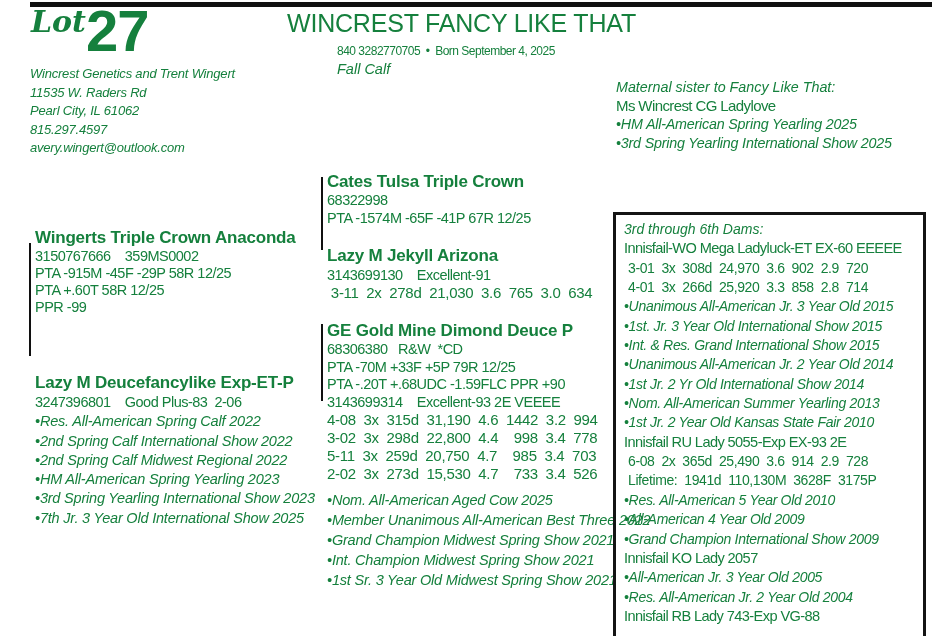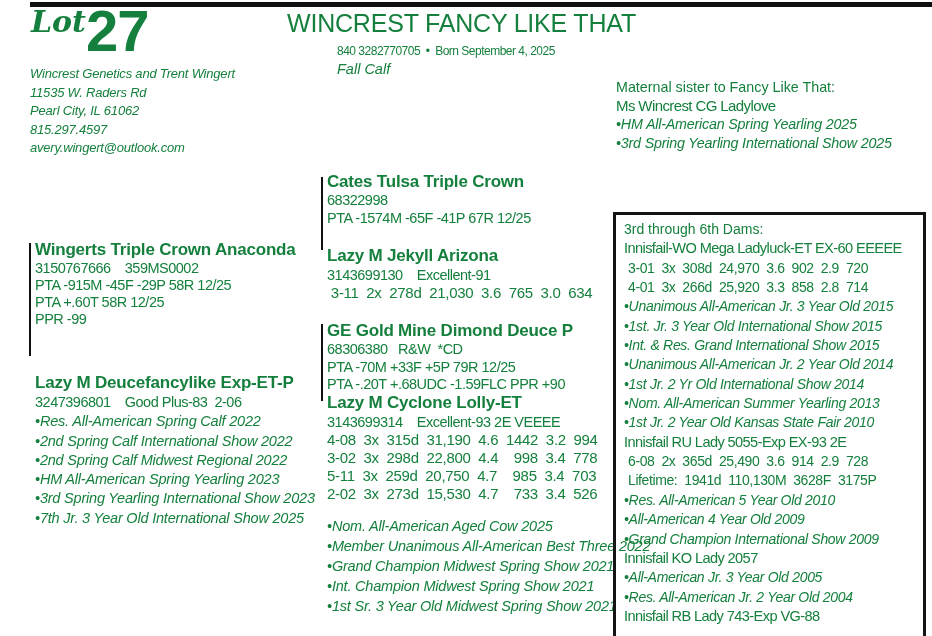--- a/index.html
+++ b/index.html
@@ -1,20 +1,20 @@
 <!DOCTYPE html>
 <html><head>
 <meta charset="utf-8">
 <style>
   html,body{margin:0;padding:0;background:#e8e8e8}
   .page{position:relative;width:932px;height:636px;background:#ffffff;
         font-family:"Liberation Sans",sans-serif;color:#15803d;overflow:hidden}
   .abs{position:absolute}
   .rule{background:#101010}
-  .i{}
+  .i{font-style:italic}
   .pre{white-space:pre}
   .cond{letter-spacing:-0.5px}
   .name-line{font-size:17px;font-weight:700;line-height:20px;letter-spacing:-0.2px;white-space:pre}
   .award{font-style:italic;letter-spacing:-0.2px;white-space:pre}
 
   #topbar{left:30px;top:2px;width:902px;height:5px}
   #lot-script{left:31px;top:7px;font-family:"DejaVu Serif",serif;font-style:italic;
               font-weight:700;font-size:30px;line-height:1}
   #lot-num{left:86px;top:2px;font-size:58px;font-weight:700;line-height:1;letter-spacing:-1px}
   #consignor{left:30px;top:65px;font-size:13px;font-style:italic;line-height:18.6px;letter-spacing:-0.2px}
@@ -25,25 +25,25 @@
 
   #msister{left:616px;top:78px;font-size:14.3px;line-height:18.5px}
   #msister .name{letter-spacing:-0.6px;font-size:15px}
 
   #bracket-ss{left:321px;top:177px;width:2px;height:73px}
   #bracket-s {left:29px; top:243px;width:2px;height:113px}
   #bracket-ds{left:321px;top:324px;width:2px;height:77px}
 
   #ss-block{left:327px;top:172px;font-size:14.5px;line-height:17.5px}
   #sd-block{left:327px;top:246px;font-size:14.5px;line-height:18px}
-  #s-block {left:35px; top:240px;font-size:14.5px;line-height:17px}
+  #s-block {left:35px; top:228px;font-size:14.5px;line-height:17px}
   #ds-block{left:327px;top:321px;font-size:14.5px;line-height:17.5px}
   #dd-block{left:327px;top:393px;font-size:14.5px;line-height:18px}
   #d-block {left:35px; top:373px;font-size:14.5px;line-height:19.3px}
-  #dd-awards{margin-top:13px;line-height:20px}
+  #dd-awards{margin-top:7px;line-height:20px}
   .rec{letter-spacing:-0.3px;font-size:15px}
 
   #damsbox{left:613px;top:212px;width:291px;height:416px;border:3px solid #141414;
            padding:5px 8px 0 8px;font-size:14px;line-height:19.35px}
   #damsbox .dams-name{letter-spacing:-0.6px;font-size:14.6px;white-space:pre}
   #damsbox .dams-rec{padding-left:4px;letter-spacing:-0.4px;white-space:pre}
   #damsbox .award{letter-spacing:-0.3px}
 </style>
 </head>
 <body>
@@ -99,21 +99,20 @@
   </div>
 
   <div class="abs" id="ds-block">
     <div class="name-line">GE Gold Mine Dimond Deuce P</div>
     <div class="pre cond">68306380   R&amp;W  *CD</div>
     <div class="pre cond">PTA -70M +33F +5P 79R 12/25</div>
     <div class="pre cond">PTA -.20T +.68UDC -1.59FLC PPR +90</div>
   </div>
 
   <div class="abs" id="dd-block">
-    <div class="name-line">Lazy M Cyclone Lolly-ET</div>
     <div class="pre cond">3143699314    Excellent-93 2E VEEEE</div>
     <div class="pre cond rec">4-08  3x  315d  31,190  4.6  1442  3.2  994</div>
     <div class="pre cond rec">3-02  3x  298d  22,800  4.4    998  3.4  778</div>
     <div class="pre cond rec">5-11  3x  259d  20,750  4.7    985  3.4  703</div>
     <div class="pre cond rec">2-02  3x  273d  15,530  4.7    733  3.4  526</div>
     <div id="dd-awards">
       <div class="award">•Nom. All-American Aged Cow 2025</div>
       <div class="award">•Member Unanimous All-American Best Three 2022</div>
       <div class="award">•Grand Champion Midwest Spring Show 2021</div>
       <div class="award">•Int. Champion Midwest Spring Show 2021</div>

